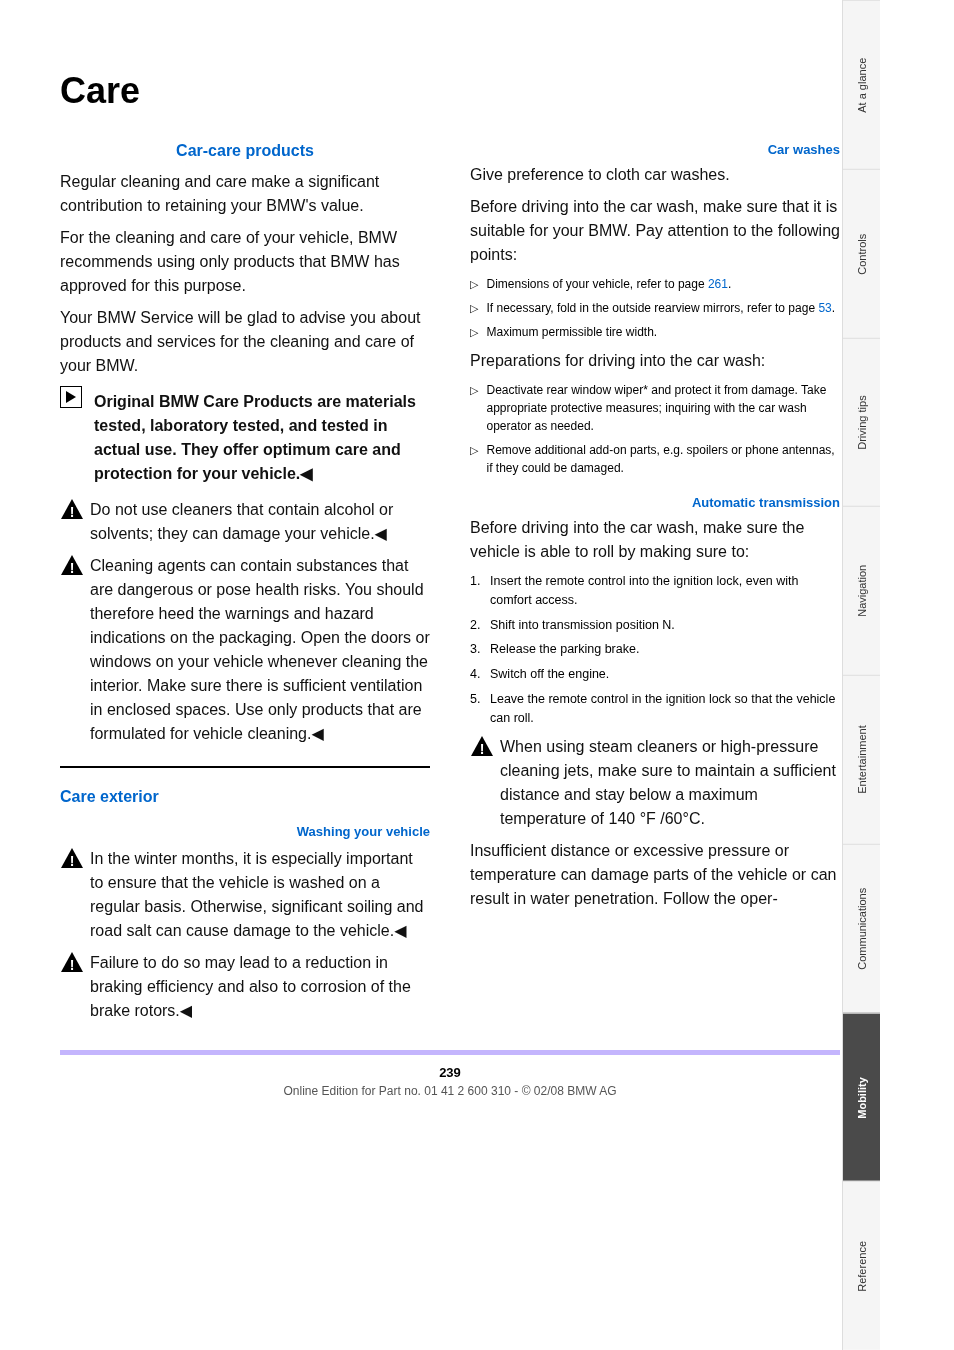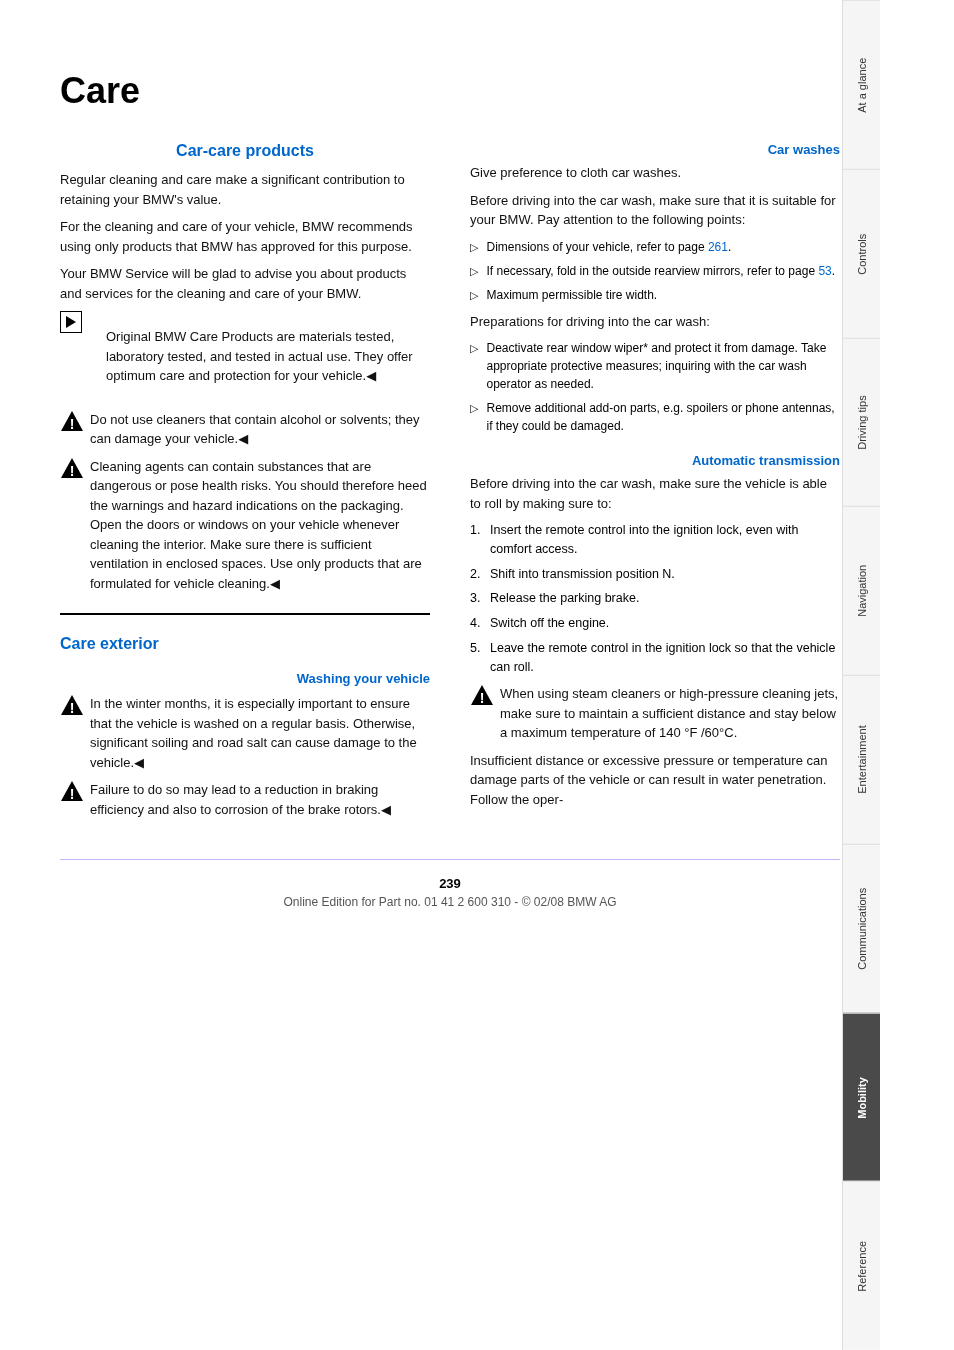--- a/index.html
+++ b/index.html
@@ -103,21 +103,21 @@
       font-size: 13px;
       font-weight: bold;
       color: #0066cc;
       margin-bottom: 6px;
       margin-top: 18px;
       text-align: right;
     }
 
     
     .body-text {
-      font-size: 13px;
+      font-size: 16px;
       line-height: 1.5;
       margin-bottom: 8px;
       color: #111;
     }
 
     
     .triangle-list {
       list-style: none;
       margin: 8px 0;
       padding: 0;
@@ -211,25 +211,25 @@
     
     .divider {
       border: none;
       border-top: 2px solid #000;
       margin: 20px 0 14px 0;
     }
 
     
     .page-footer {
       text-align: center;
-      margin-top: 32px;
+      margin-top: 19px;
       font-size: 12px;
       color: #555;
-      border-top: 1px solid #c4b5fd;
-      padding-top: 16px;
+      border-top: 5px solid #c4b5fd;
+      padding-top: 10px;
     }
 
     .page-number {
       font-weight: bold;
       font-size: 13px;
       color: #000;
       display: block;
       margin-bottom: 4px;
     }
   </style>
@@ -248,21 +248,21 @@
         <div class="section-heading">Car-care products</div>
 
         <p class="body-text">Regular cleaning and care make a significant contribution to retaining your BMW's value.</p>
         <p class="body-text">For the cleaning and care of your vehicle, BMW recommends using only products that BMW has approved for this purpose.</p>
         <p class="body-text">Your BMW Service will be glad to advise you about products and services for the cleaning and care of your BMW.</p>
 
         <div class="play-icon-block">
           <div class="play-icon">
             <div class="play-triangle"></div>
           </div>
-          <p class="body-text" style="margin:16px;">
+          <p class="body-text" style="margin:4px;font-weight:bold;">
             <span>Original BMW Care Products are materials tested, laboratory tested, and tested in actual use. They offer optimum care and protection for your vehicle.</span>◀
           </p>
         </div>
 
         <div class="warning-block">
           <div class="warning-icon">
             <svg width="24" height="22" viewBox="0 0 24 22">
               <polygon points="12,1 23,21 1,21" fill="black"></polygon>
               <text x="12" y="19" text-anchor="middle" fill="white" font-size="14" font-weight="bold">!</text>
             </svg>

